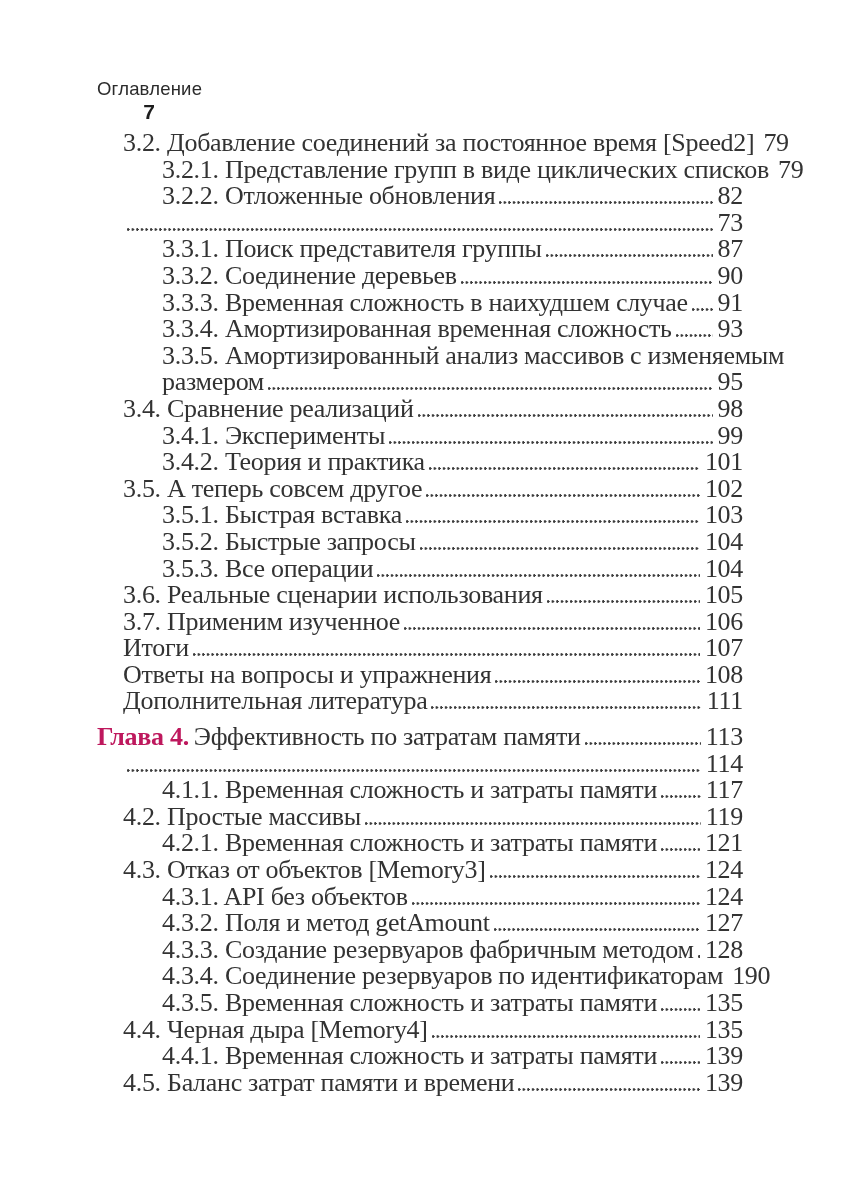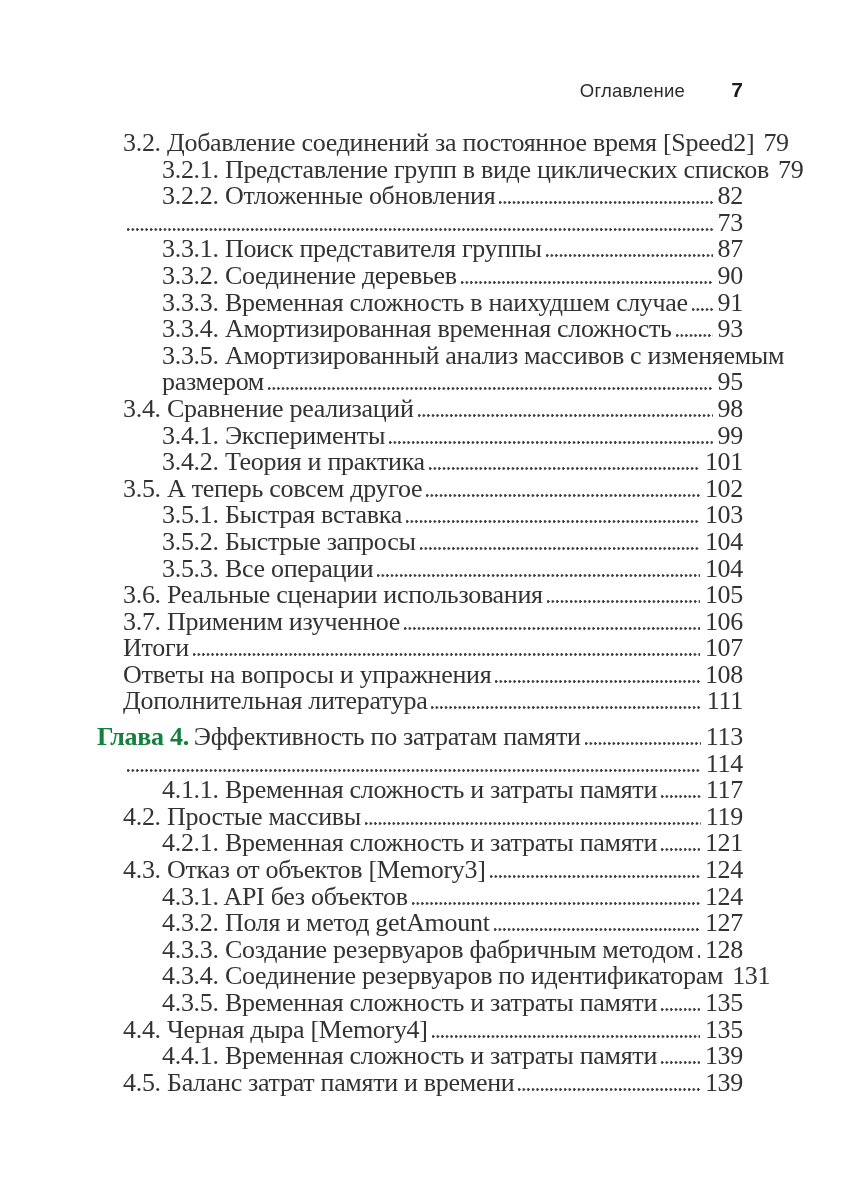--- a/index.html
+++ b/index.html
@@ -14,20 +14,21 @@
   }
   .running-header {
     position: absolute;
     top: 78px;
     left: 97px;
     right: 106px;
     display: flex;
     justify-content: flex-end;
     align-items: baseline;
     font-family: "Liberation Sans", "DejaVu Sans", sans-serif;
+    flex-direction: column;
   }
   .running-title {
     font-size: 18.5px;
     font-weight: 500;
     color: #2b2b2b;
     letter-spacing: 0.2px;
   }
   .running-page {
     width: 58px;
     text-align: right;
@@ -47,21 +48,21 @@
     height: 26.6px;
     line-height: 26.6px;
     font-size: 26px;
     letter-spacing: -0.3px;
     white-space: nowrap;
   }
   .indent-0 { padding-left: 0; }
   .indent-1 { padding-left: 26px; }
   .indent-2 { padding-left: 65px; }
   .chapter { margin-top: 9px; }
-  .chapter-prefix { font-weight: 700; color: #15803d; margin-right: 5px; }
+  .chapter-prefix { font-weight: 700; color: #be185d; margin-right: 5px; }
   .toc-label { flex: 0 0 auto; }
   .leader {
     flex: 1 1 auto;
     align-self: baseline;
     height: 3px;
     margin: 0 5px 0 4px;
     background-image: radial-gradient(circle at 1.2px 1.5px, #3d3d3d 1.1px, rgba(0,0,0,0) 1.5px);
     background-size: 4.6px 3px;
     background-repeat: repeat-x;
     background-position: left bottom;
@@ -225,21 +226,21 @@
     <span class="toc-page">127</span>
   </div>
       <div class="toc-row indent-2">
     <span class="toc-label"><span class="label-text">4.3.3. Создание резервуаров фабричным методом</span></span>
     <span class="leader"></span>
     <span class="toc-page">128</span>
   </div>
       <div class="toc-row indent-2">
     <span class="toc-label"><span class="label-text">4.3.4. Соединение резервуаров по идентификаторам</span></span>
     <span class="leader"></span>
-    <span class="toc-page">131</span>
+    <span class="toc-page">190</span>
   </div>
       <div class="toc-row indent-2">
     <span class="toc-label"><span class="label-text">4.3.5. Временная сложность и затраты памяти</span></span>
     <span class="leader"></span>
     <span class="toc-page">135</span>
   </div>
       <div class="toc-row indent-1">
     <span class="toc-label"><span class="label-text">4.4. Черная дыра [Memory4]</span></span>
     <span class="leader"></span>
     <span class="toc-page">135</span>

